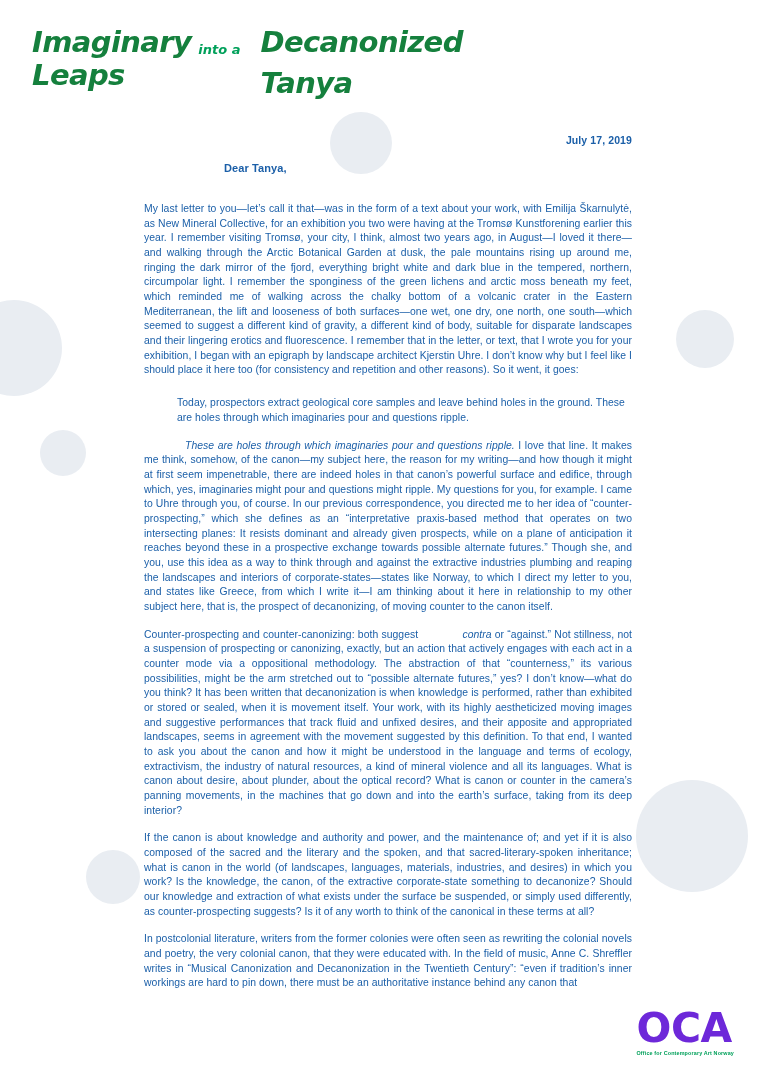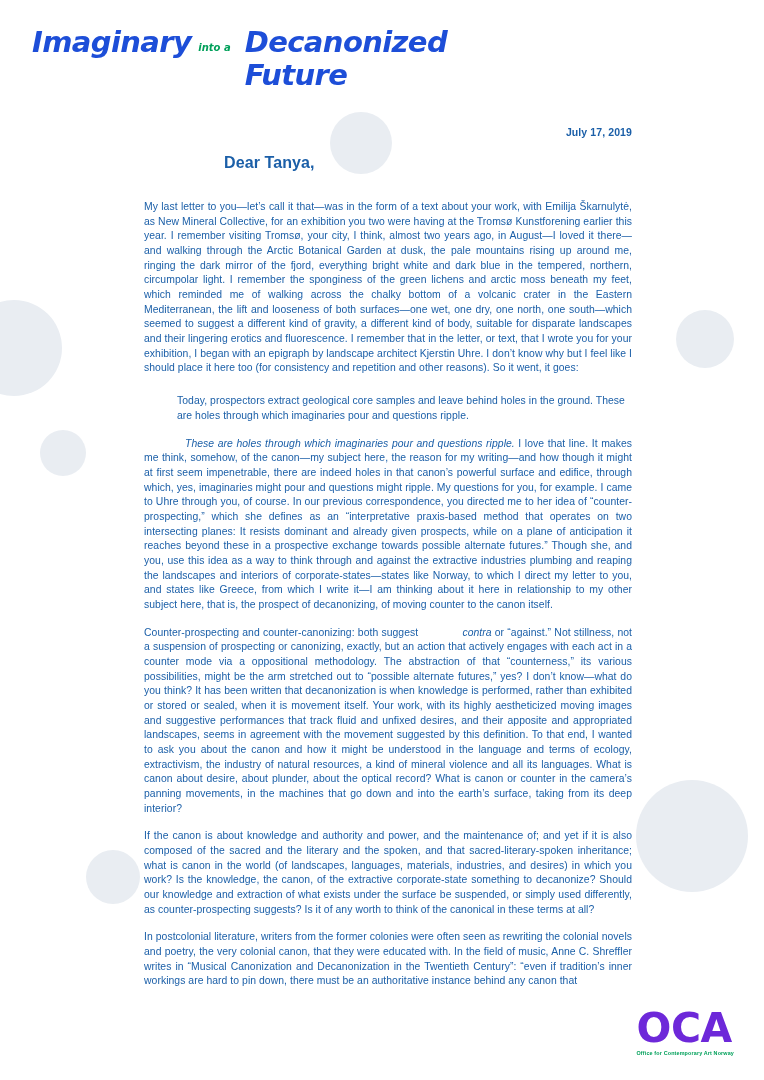--- a/index.html
+++ b/index.html
@@ -44,38 +44,39 @@
     align-items: flex-start;
     flex-wrap: nowrap;
   }
   .tg-left {
     display: flex;
     flex-direction: column;
   }
   .tg-right {
     display: flex;
     flex-direction: column;
-    margin-left: 8px;
+    margin-left: 14px;
+    gap: 8px;
   }
   .big {
     font-family: "DejaVu Sans", sans-serif;
     font-weight: bold;
     font-style: italic;
     font-size: 29px;
     line-height: 1.0;
     letter-spacing: -0.6px;
-    color: #1d4ed8;
+    color: #15803d;
     white-space: nowrap;
   }
   .big.l2 { margin-top: 4px; }
   .small-conn {
     font-family: "DejaVu Sans", sans-serif;
     font-weight: bold;
     font-style: italic;
-    font-size: 10px;
+    font-size: 13px;
     color: #00a05a;
     margin: 14px 6px 0 7px;
     white-space: nowrap;
     align-self: flex-start;
   }
 
   
   .sheet {
     position: relative;
     z-index: 2;
@@ -84,21 +85,21 @@
   .date {
     text-align: right;
     font-size: 10.5px;
     font-weight: bold;
     margin-top: 36px;
     letter-spacing: 0.1px;
   }
   .salutation {
     margin-top: 16px;
     margin-left: 33px;
-    font-size: 16px;
+    font-size: 11px;
     font-weight: bold;
     letter-spacing: 0.1px;
     padding-left: 47px;
   }
   p.body {
     font-size: 10.4px;
     line-height: 1.41;
     text-align: justify;
     margin: 13px 0 0 0;
     letter-spacing: 0.05px;
@@ -154,25 +155,26 @@
 <div class="blob b2"></div>
 <div class="blob b3"></div>
 <div class="blob b4"></div>
 <div class="blob b5"></div>
 <div class="blob b6"></div>
 
 <header class="masthead">
   <div class="title-group">
     <div class="tg-left">
       <span class="big">Imaginary</span>
+      <span class="big l2">Leaps</span>
     </div>
     <span class="small-conn">into a</span>
     <div class="tg-right">
       <span class="big">Decanonized</span>
-      <span class="big l2">Future</span>
+      <span class="big l2">Tanya</span>
     </div>
   </div>
 </header>
 
 <main class="sheet">
   <div class="date">July 17, 2019</div>
   <div class="salutation">Dear Tanya,</div>
 
   <p class="body first">My last letter to you—let’s call it that—was in the form of a text about your work, with Emilija Škarnulytė, as New Mineral Collective, for an exhibition you two were having at the Tromsø Kunstforening earlier this year. I remember visiting Tromsø, your city, I think, almost two years ago, in August—I loved it there—and walking through the Arctic Botanical Garden at dusk, the pale mountains rising up around me, ringing the dark mirror of the fjord, everything bright white and dark blue in the tempered, northern, circumpolar light. I remember the sponginess of the green lichens and arctic moss beneath my feet, which reminded me of walking across the chalky bottom of a volcanic crater in the Eastern Mediterranean, the lift and looseness of both surfaces—one wet, one dry, one north, one south—which seemed to suggest a different kind of gravity, a different kind of body, suitable for disparate landscapes and their lingering erotics and fluorescence. I remember that in the letter, or text, that I wrote you for your exhibition, I began with an epigraph by landscape architect Kjerstin Uhre. I don’t know why but I feel like I should place it here too (for consistency and repetition and other reasons). So it went, it goes:</p>
 

